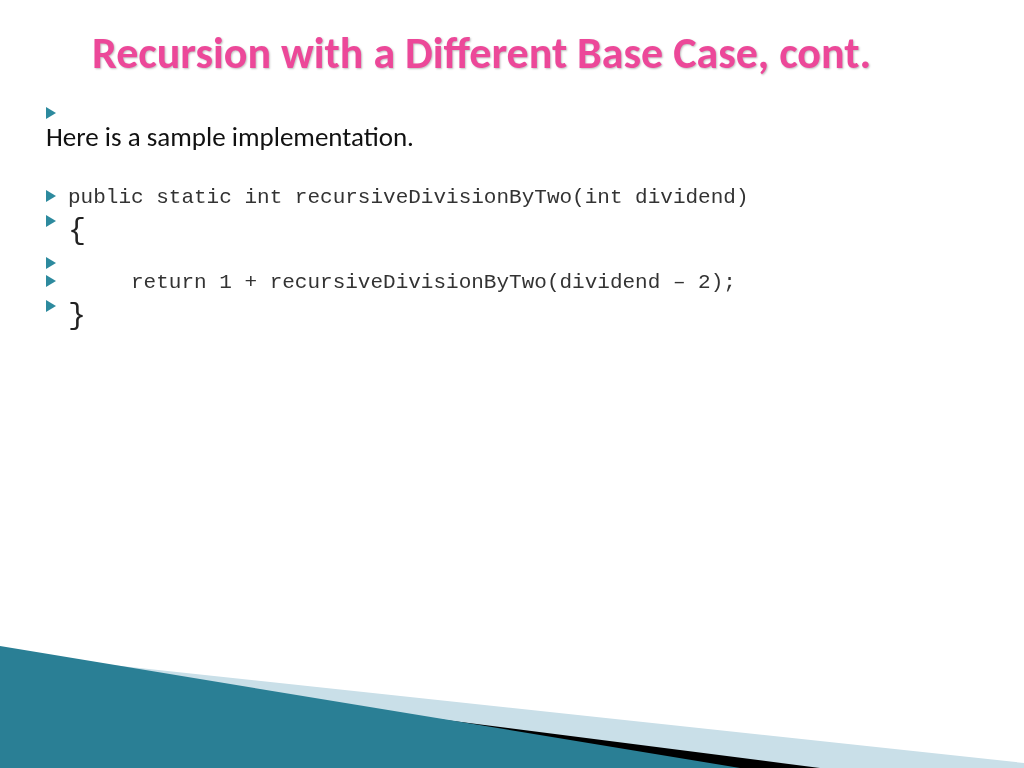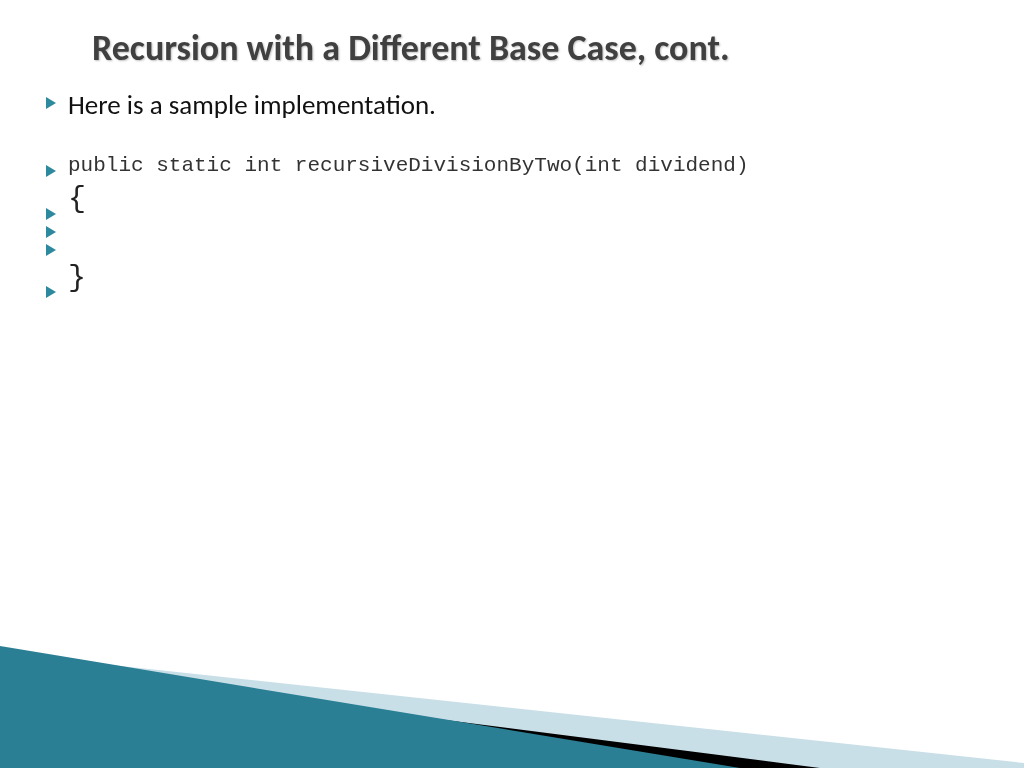--- a/index.html
+++ b/index.html
@@ -9,34 +9,35 @@
     }
     body {
       width: 1024px;
       height: 768px;
       background: #ffffff;
       font-family: Calibri, "Segoe UI", sans-serif;
       position: relative;
       overflow: hidden;
     }
     .title {
-      font-size: 36px;
-      color: #404040;
+      font-size: 44px;
+      color: #ec4899;
       text-shadow: 1px 1px 2px rgba(0,0,0,0.25);
       font-weight: bold;
       padding: 28px 0 0 92px;
       line-height: 1.15;
     }
     .content {
       padding: 18px 60px 0 40px;
     }
     .bullet-row {
       display: flex;
       align-items: flex-start;
       margin-bottom: 4px;
+      flex-direction: column;
     }
     .arrow-icon {
       flex-shrink: 0;
       width: 22px;
       display: flex;
       justify-content: center;
       padding-top: 10px;
     }
     .arrow-icon svg {
       width: 10px;
@@ -46,21 +47,21 @@
       font-size: 27px;
       color: #111111;
       line-height: 1.3;
       padding-left: 6px;
     }
     .code-section {
       padding-top: 28px;
     }
     .code-row {
       display: flex;
-      align-items: flex-end;
+      align-items: flex-start;
       margin-bottom: 2px;
     }
     .code-row .arrow-icon {
       padding-top: 4px;
     }
     .code-text-small {
       font-family: "Courier New", monospace;
       font-size: 21px;
       color: #333333;
       padding-left: 6px;
@@ -121,20 +122,21 @@
             <polygon points="0,0 10,6 0,12" fill="#2d8a9e"></polygon>
           </svg>
         </span>
     </div>
     <div class="code-row">
       <span class="arrow-icon">
           <svg viewBox="0 0 10 12">
             <polygon points="0,0 10,6 0,12" fill="#2d8a9e"></polygon>
           </svg>
         </span>
+      <span class="code-text-small">     return 1 + recursiveDivisionByTwo(dividend – 2);</span>
     </div>
     <div class="code-row">
       <span class="arrow-icon">
           <svg viewBox="0 0 10 12">
             <polygon points="0,0 10,6 0,12" fill="#2d8a9e"></polygon>
           </svg>
         </span>
       <span class="code-text-large">}</span>
     </div>
   </div>

